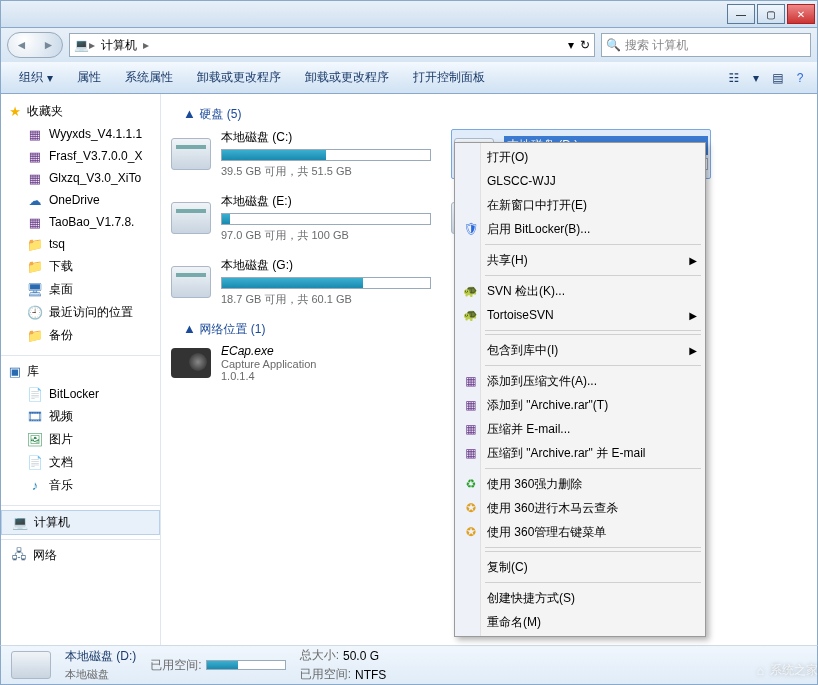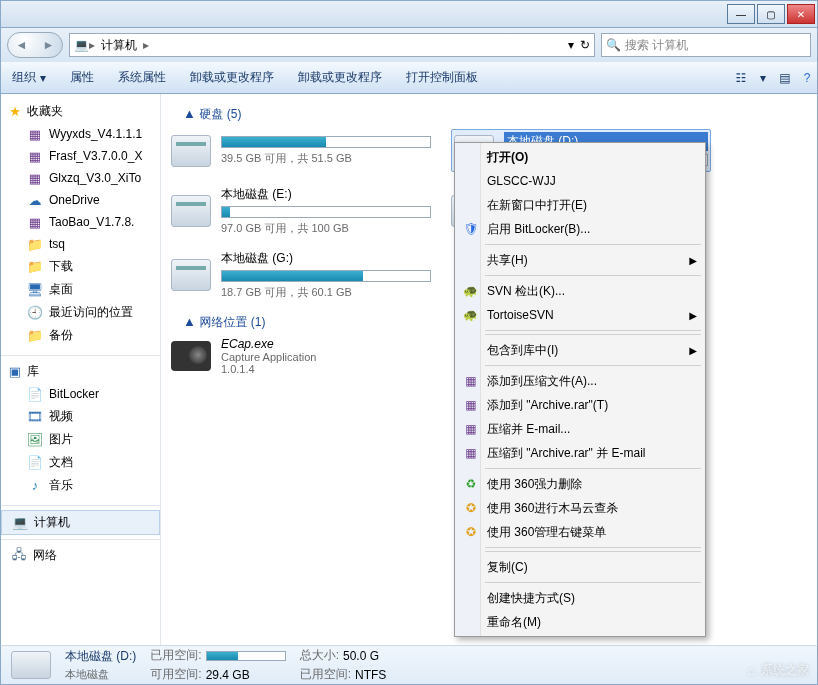--- a/index.html
+++ b/index.html
@@ -14,21 +14,21 @@
 .navbar { height: 34px; background: linear-gradient(#e8f0f8,#d8e6f4); border-left:1px solid #8aa8c8; border-right:1px solid #8aa8c8; display:flex; align-items:center; padding:0 6px; gap:6px; }
 .navcircles { width:56px; height:26px; border-radius:13px; background: radial-gradient(circle at 30% 30%, #fff, #c8d8e8); border:1px solid #9ab; display:flex; }
 .navcircles span{flex:1; display:flex; align-items:center; justify-content:center; color:#789;}
 .address { flex:1; height:24px; background:#fff; border:1px solid #9ab; display:flex; align-items:center; padding:0 4px; }
 .address .crumb { padding:0 6px; }
 .address .sep { color:#666; }
 .searchbox { width:210px; height:24px; background:#fff; border:1px solid #9ab; display:flex; align-items:center; padding:0 4px; color:#888; }
 .searchbox .sicn{margin-right:4px;}
 
 
-.toolbar { height: 32px; background: linear-gradient(#f4f9fe,#e0ecf8 50%,#d0e2f4); border:1px solid #8aa8c8; border-top:none; display:flex; align-items:center; padding:0 1px; gap:4px; color:#1a3a6a; }
+.toolbar { height: 32px; background: linear-gradient(#f4f9fe,#e0ecf8 50%,#d0e2f4); border:1px solid #8aa8c8; border-top:none; display:flex; align-items:center; padding:0 8px; gap:4px; color:#1a3a6a; }
 .toolbar .titem { padding:2px 10px; cursor:default; }
 .toolbar .titem:first-child{display:flex;align-items:center;gap:4px;}
 .toolbar .spacer{flex:1;}
 .toolbar .icn{width:18px; display:inline-flex; justify-content:center;}
 
 
 .body { display:flex; height: calc(685px - 28px - 34px - 32px - 40px); border-left:1px solid #8aa8c8; border-right:1px solid #8aa8c8; }
 .sidebar { width:160px; background:#fff; border-right:1px solid #e0e6ec; overflow:hidden; padding-top:6px;}
 .sidebar .group{margin-bottom:8px;}
 .sidebar .group-header{display:flex;align-items:center;gap:4px;padding:3px 6px;}
@@ -68,21 +68,21 @@
 .cam-icon::before{content:"";position:absolute;right:4px;top:5px;width:18px;height:18px;border-radius:50%;background:radial-gradient(#888,#222);}
 .netinfo .line{color:#6a6a6a;font-size:11px;}
 .netinfo .n1{color:#000;font-size:12px;font-style:italic;}
 
 
 .ctx { position:absolute; left:454px; top:142px; width:252px; background:#f4f4f4; border:1px solid #9a9a9a; box-shadow:3px 3px 6px rgba(0,0,0,0.3); padding:2px;}
 .ctx .mrow{display:flex;align-items:center;height:24px;padding:0 20px 0 30px;position:relative;white-space:nowrap;}
 .ctx .mrow .micn{position:absolute;left:5px;width:18px;text-align:center;font-size:12px;}
 .ctx .mrow .arr{position:absolute;right:6px;font-size:10px;}
 .ctx .msep{height:1px;background:#d0d0d0;margin:3px 2px 3px 28px;}
-.ctx .bold{font-weight:bold;}
+.ctx .bold{font-weight:normal;}
 .ctx .iconcol{position:absolute;left:0;top:0;bottom:0;width:26px;background:#eef2f8;border-right:1px solid #e0e0e0;}
 .ctx-inner{position:relative;}
 
 .shield{color:#2a6ae0;}
 .turtle{color:#e08020;}
 .rar-i{color:#6a3a8a;}
 .green{color:#2aa02a;}
 .q360{color:#e0a020;}
 
 
@@ -90,21 +90,21 @@
 .statusbar .sdrive{width:40px;height:28px;background:linear-gradient(#f0f4f8,#c8d4e0);border:1px solid #aab8c8;border-radius:3px;}
 .statusbar .stitle{color:#1a3a6a;}
 .statusbar .ssub{color:#6a6a6a;font-size:11px;}
 .statusbar .scol{display:flex;flex-direction:column;gap:2px;}
 .statusbar .kv{display:flex;gap:4px;align-items:center;}
 .statusbar .kv .k{color:#6a6a6a;}
 .statusbar .sbar{width:80px;height:10px;border:1px solid #9ab;background:#fff;}
 .statusbar .sbar .fill{height:100%;width:40%;background:linear-gradient(#3ab0d0,#1a8ab0);}
 
 
-.watermark{position:absolute;right:9px;bottom:6px;color:rgba(255,255,255,0.7);font-size:20px;display:flex;align-items:center;gap:6px;text-shadow:0 0 4px rgba(0,0,0,0.3);margin-top:20px;}
+.watermark{position:absolute;right:0;bottom:6px;color:rgba(255,255,255,0.7);font-size:20px;display:flex;align-items:center;gap:6px;text-shadow:0 0 4px rgba(0,0,0,0.3);margin-top:20px;}
 </style>
 </head>
 <body>
 
 <div class="titlebar">
   <div class="tb-btn">—</div>
   <div class="tb-btn">▢</div>
   <div class="tb-btn tb-close">✕</div>
 </div>
 
@@ -236,20 +236,21 @@
     </div>
   </div>
 
   <div class="main">
     <div class="section-header">▲ <span>硬盘 (5)</span></div>
     <div id="drive-rows">
         <div class="drive-row">
           <div class="drive">
             <div class="drive-icon"></div>
       <div class="drive-body">
+        <div class="drive-name">本地磁盘 (C:)</div>
         <div class="drive-bar">
                 <div class="fill" style="width:50%"></div>
               </div>
         <div class="drive-sub">39.5 GB 可用，共 51.5 GB</div>
       </div>
           </div>
           <div class="drive selected">
             <div class="drive-icon"></div>
       <div class="drive-body">
         <div class="drive-name">本地磁盘 (D:)</div>
@@ -307,24 +308,20 @@
     <div class="stitle">本地磁盘 (D:)</div>
     <div class="ssub">本地磁盘</div>
   </div>
   <div class="scol">
     <div class="kv">
         <span class="k">已用空间:</span>
         <div class="sbar">
           <div class="fill"></div>
         </div>
       </div>
-    <div class="kv">
-        <span class="k">可用空间:</span>
-        <span>29.4 GB</span>
-      </div>
   </div>
   <div class="scol">
     <div class="kv">
         <span class="k">总大小:</span>
         <span>50.0 G</span>
       </div>
     <div class="kv">
         <span class="k">已用空间:</span>
         <span>NTFS</span>
       </div>

